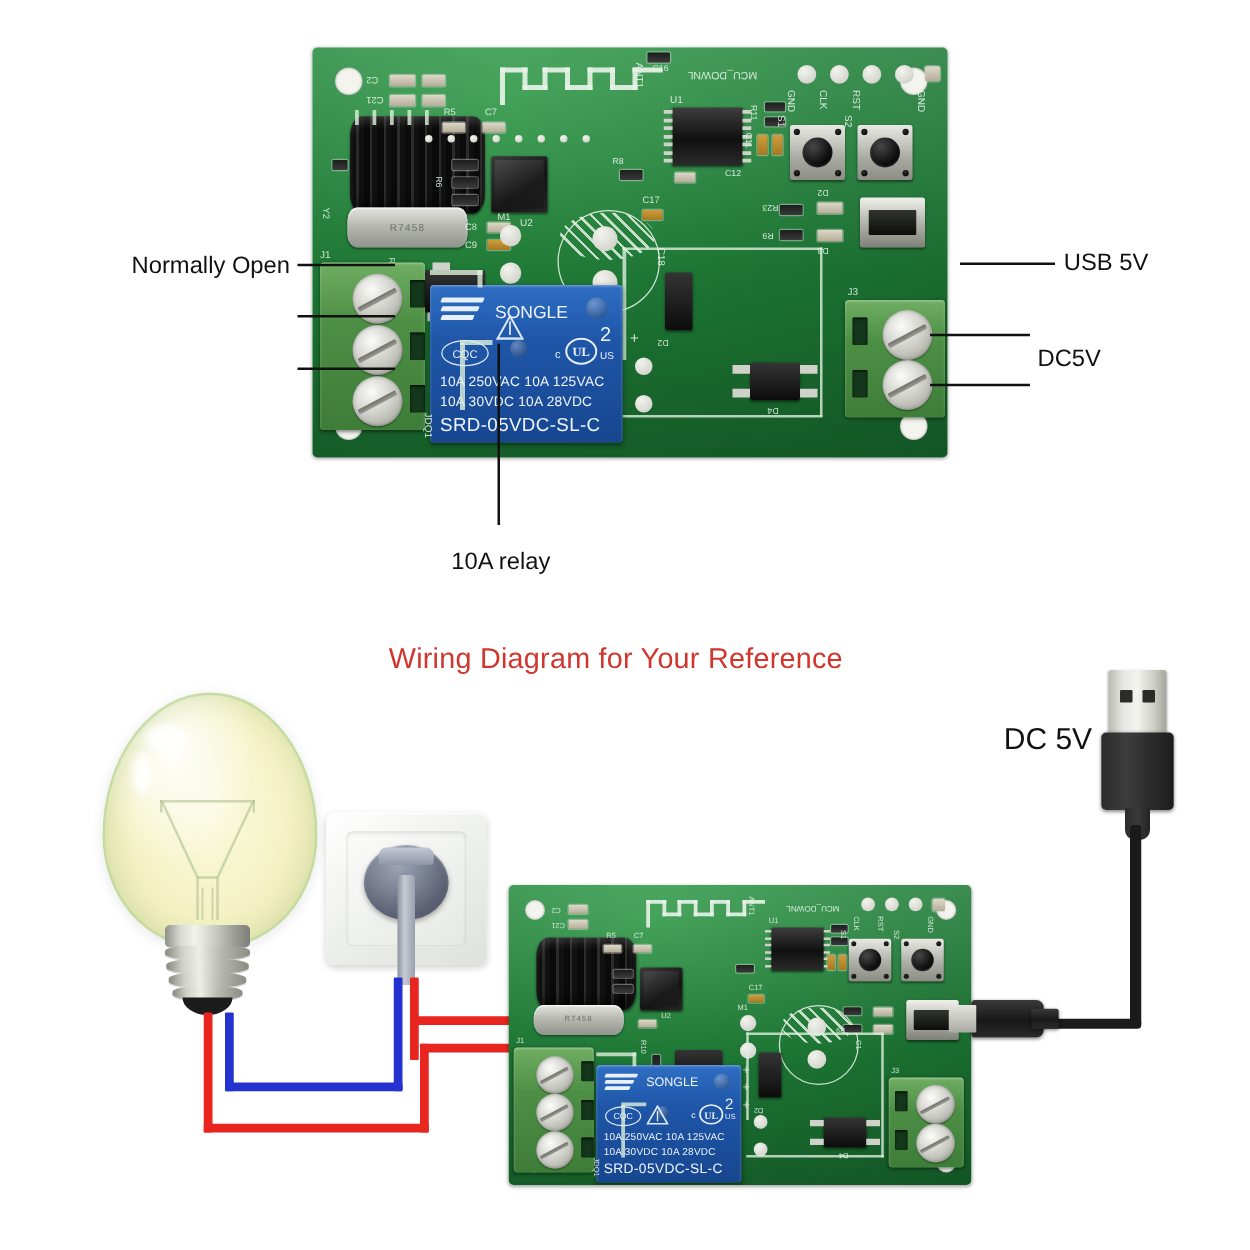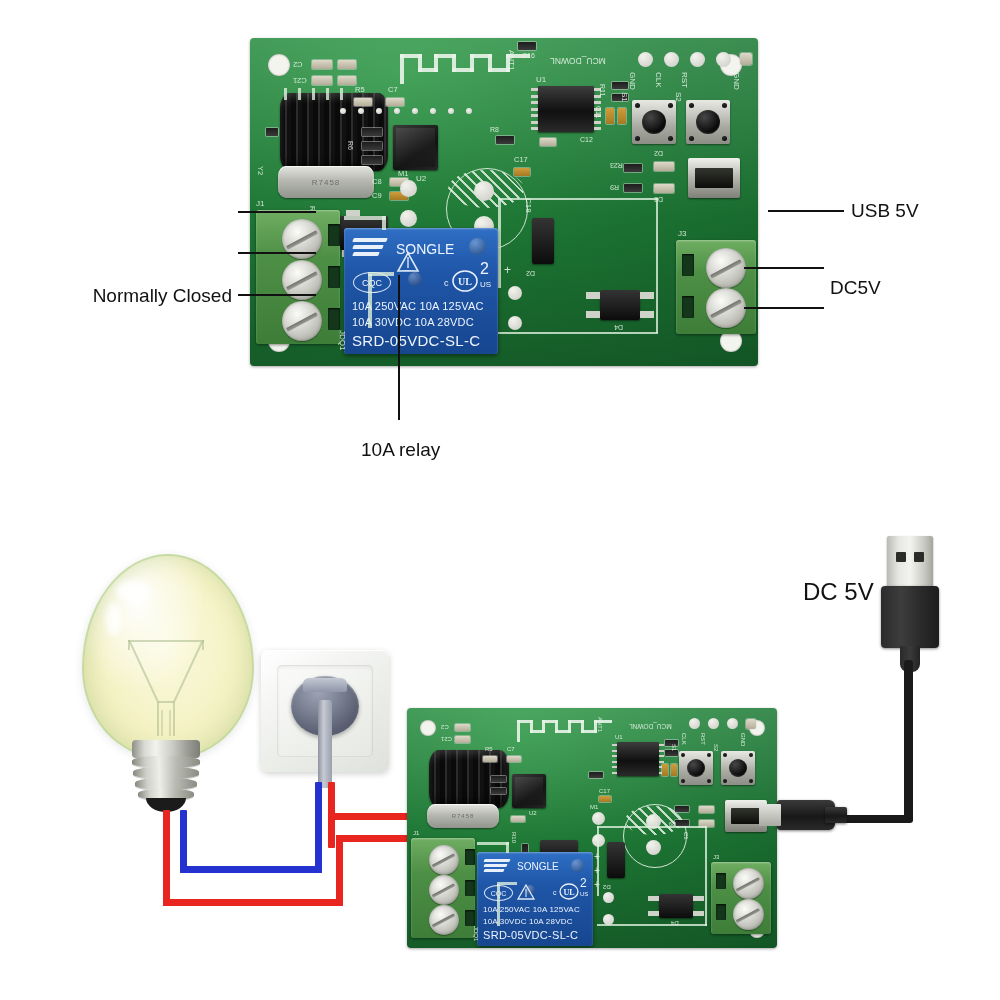--- a/index.html
+++ b/index.html
@@ -429,38 +429,39 @@
       <div class="silk" style="left:428px;top:192px;font-size:8px;">J3</div>
       <div class="term" style="left:426px;top:202px;width:80px;height:94px;">
         <div class="slot" style="left:6px;top:14px;width:12px;height:22px;"></div>
         <div class="slot" style="left:6px;top:56px;width:12px;height:22px;"></div>
         <div class="scr" style="left:30px;top:8px;width:40px;height:40px;"></div>
         <div class="scr" style="left:30px;top:48px;width:40px;height:40px;"></div>
       </div>
 
     </div>
 
+    <div class="lbl r" style="left:0;top:203px;width:232px;">Normally Open</div>
     <div class="leader" style="left:238px;top:211px;width:78px;"></div>
 
     <div class="leader" style="left:238px;top:252px;width:78px;"></div>
 
-    <div class="lbl r" style="left:0;top:286px;width:232px;">Normally Closed</div>
     <div class="leader" style="left:238px;top:294px;width:78px;"></div>
 
     <div class="leader" style="left:768px;top:210px;width:76px;"></div>
     <div class="lbl" style="left:851px;top:201px;">USB 5V</div>
 
     <div class="leader" style="left:744px;top:267px;width:80px;"></div>
     <div class="leader" style="left:744px;top:307px;width:80px;"></div>
     <div class="lbl" style="left:830px;top:278px;">DC5V</div>
 
     <div class="leader v" style="left:398px;top:275px;width:2px;height:145px;"></div>
     <div class="lbl" style="left:361px;top:440px;">10A relay</div>
   </div>
 
+  <div class="title" style="left:311px;top:513px;color:#d0352e;">Wiring Diagram for Your Reference</div>
 
   <div class="abs" style="left:0;top:530px;width:1000px;height:470px;">
 
     <div class="abs" style="left:70px;top:20px;width:190px;height:270px;">
       <div class="bulb-glass" style="left:12px;top:4px;width:168px;height:200px;"></div>
       <div class="bulb-hl" style="left:46px;top:30px;width:34px;height:22px;"></div>
       <div class="bulb-hl" style="left:36px;top:52px;width:16px;height:34px;"></div>
       <div class="filament" style="left:58px;top:90px;width:76px;height:96px;">
         <i style="left:0;top:0;width:76px;height:2px;"></i>
         <i style="left:0;top:0;width:2px;height:10px;"></i>

